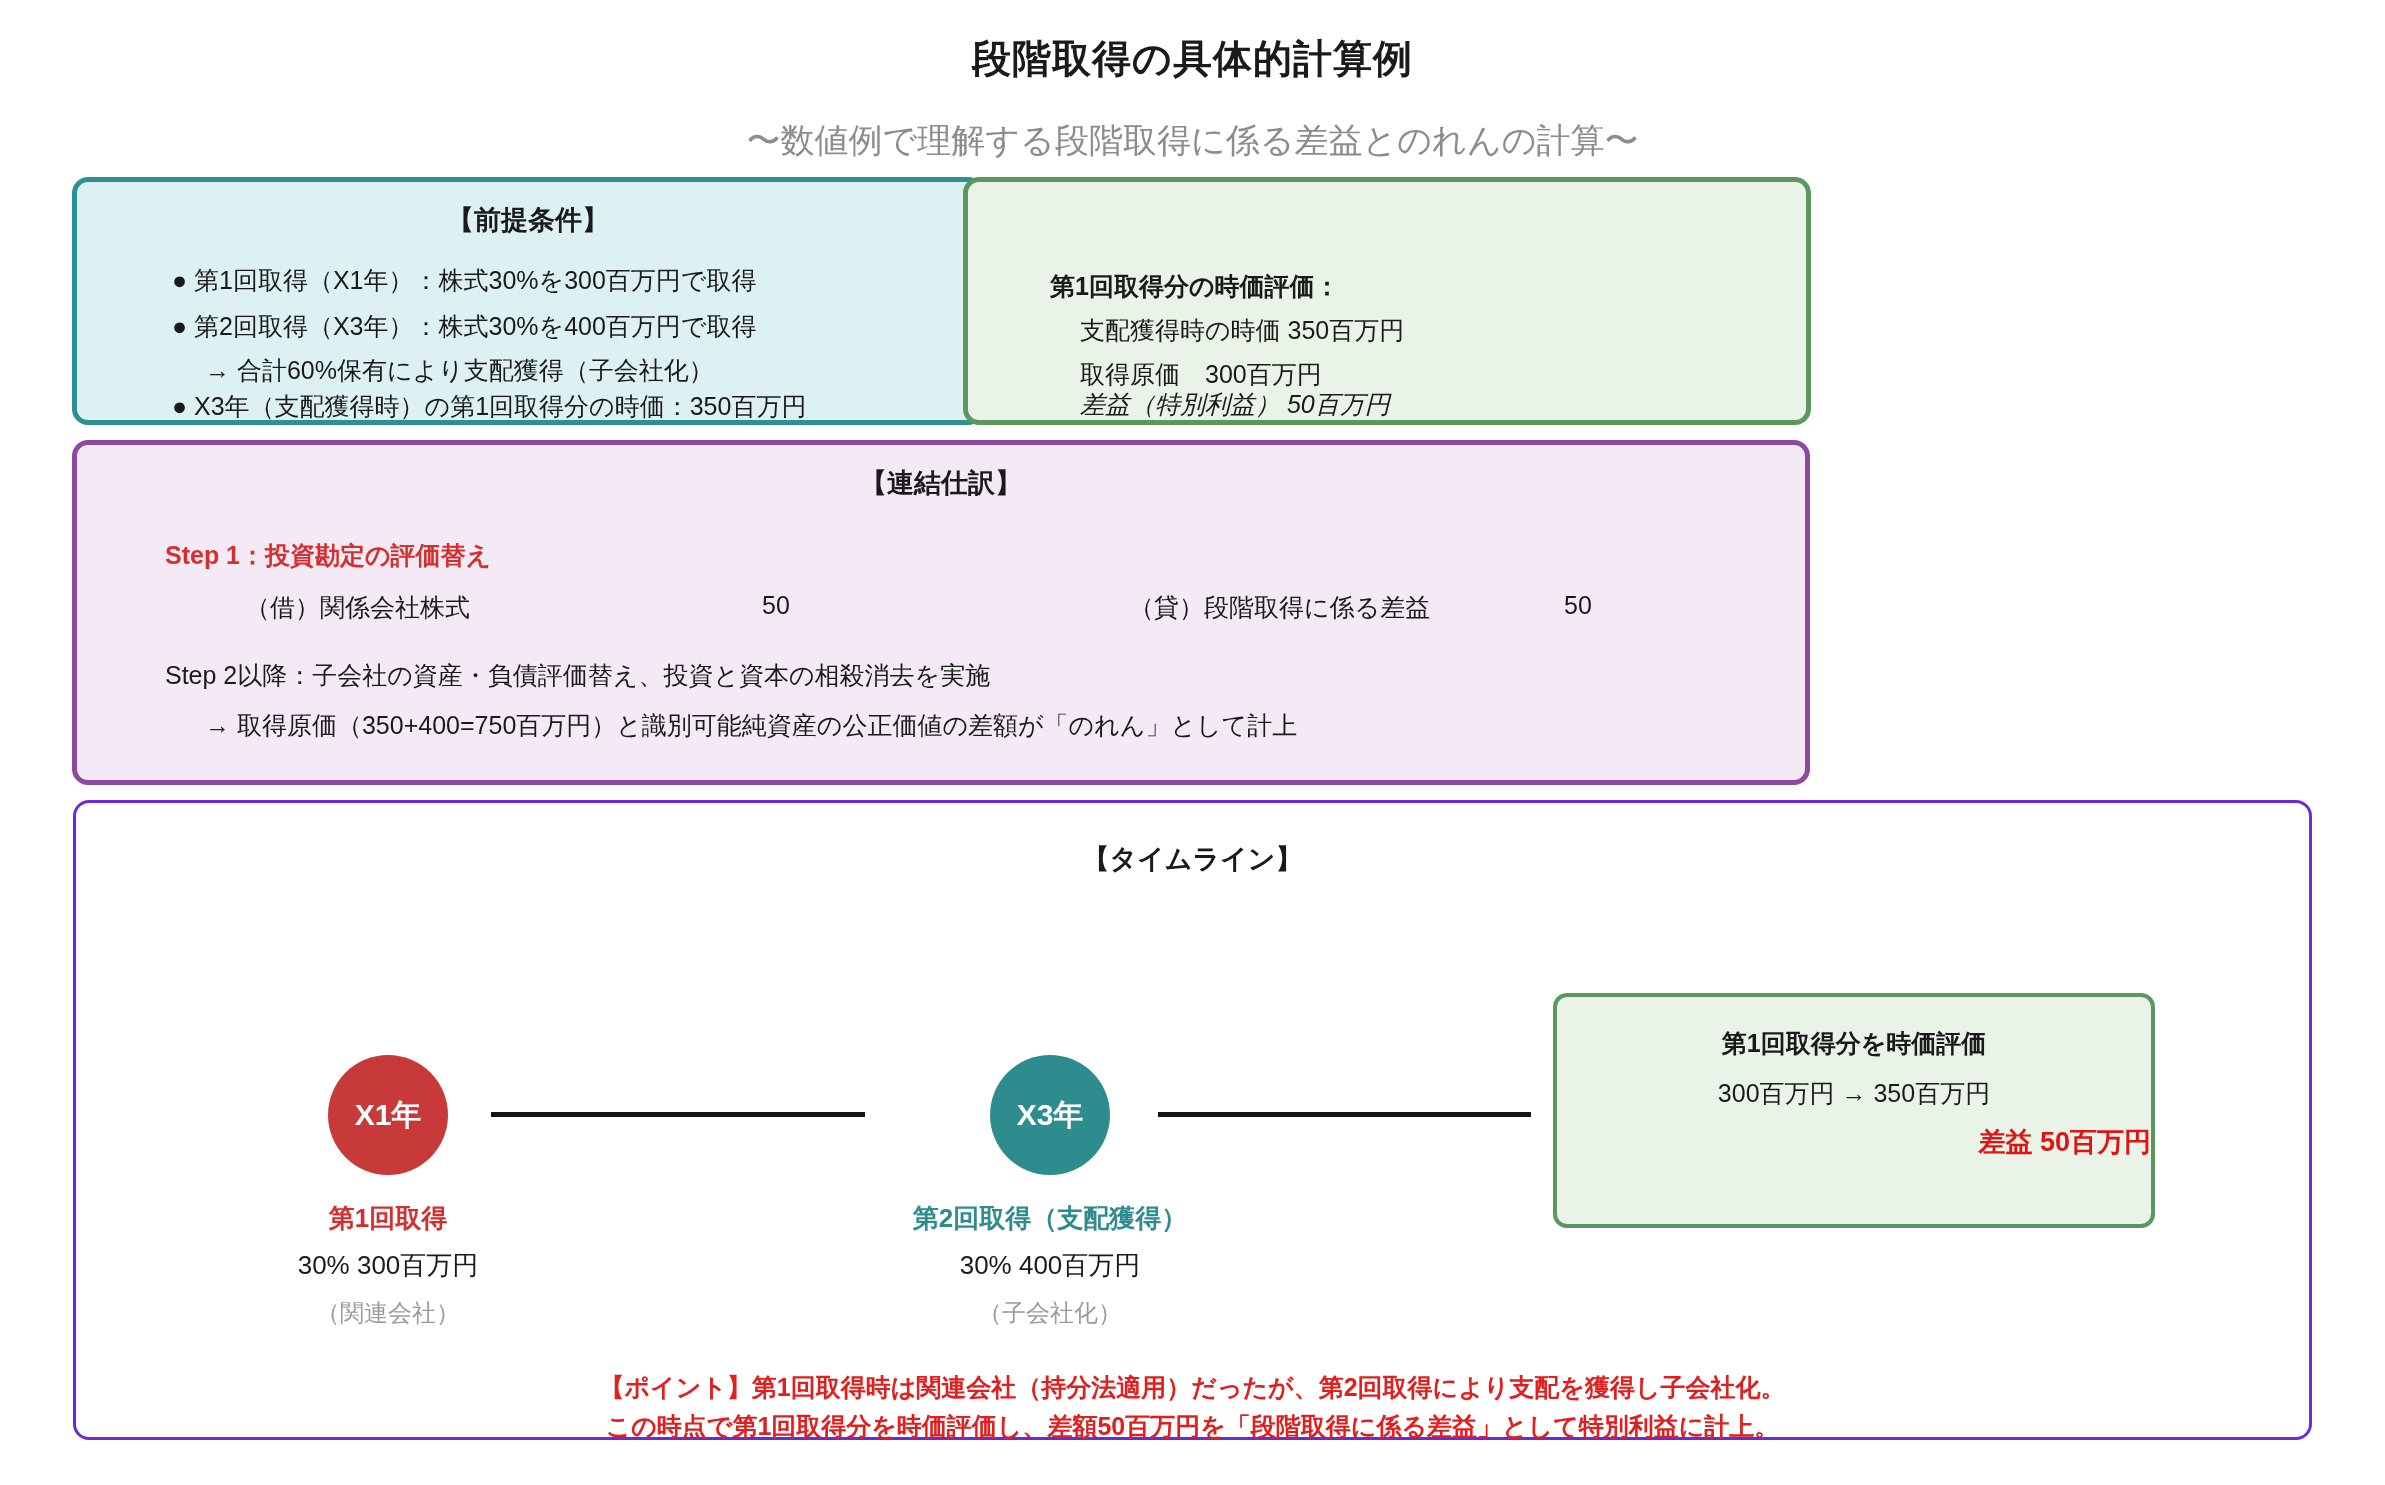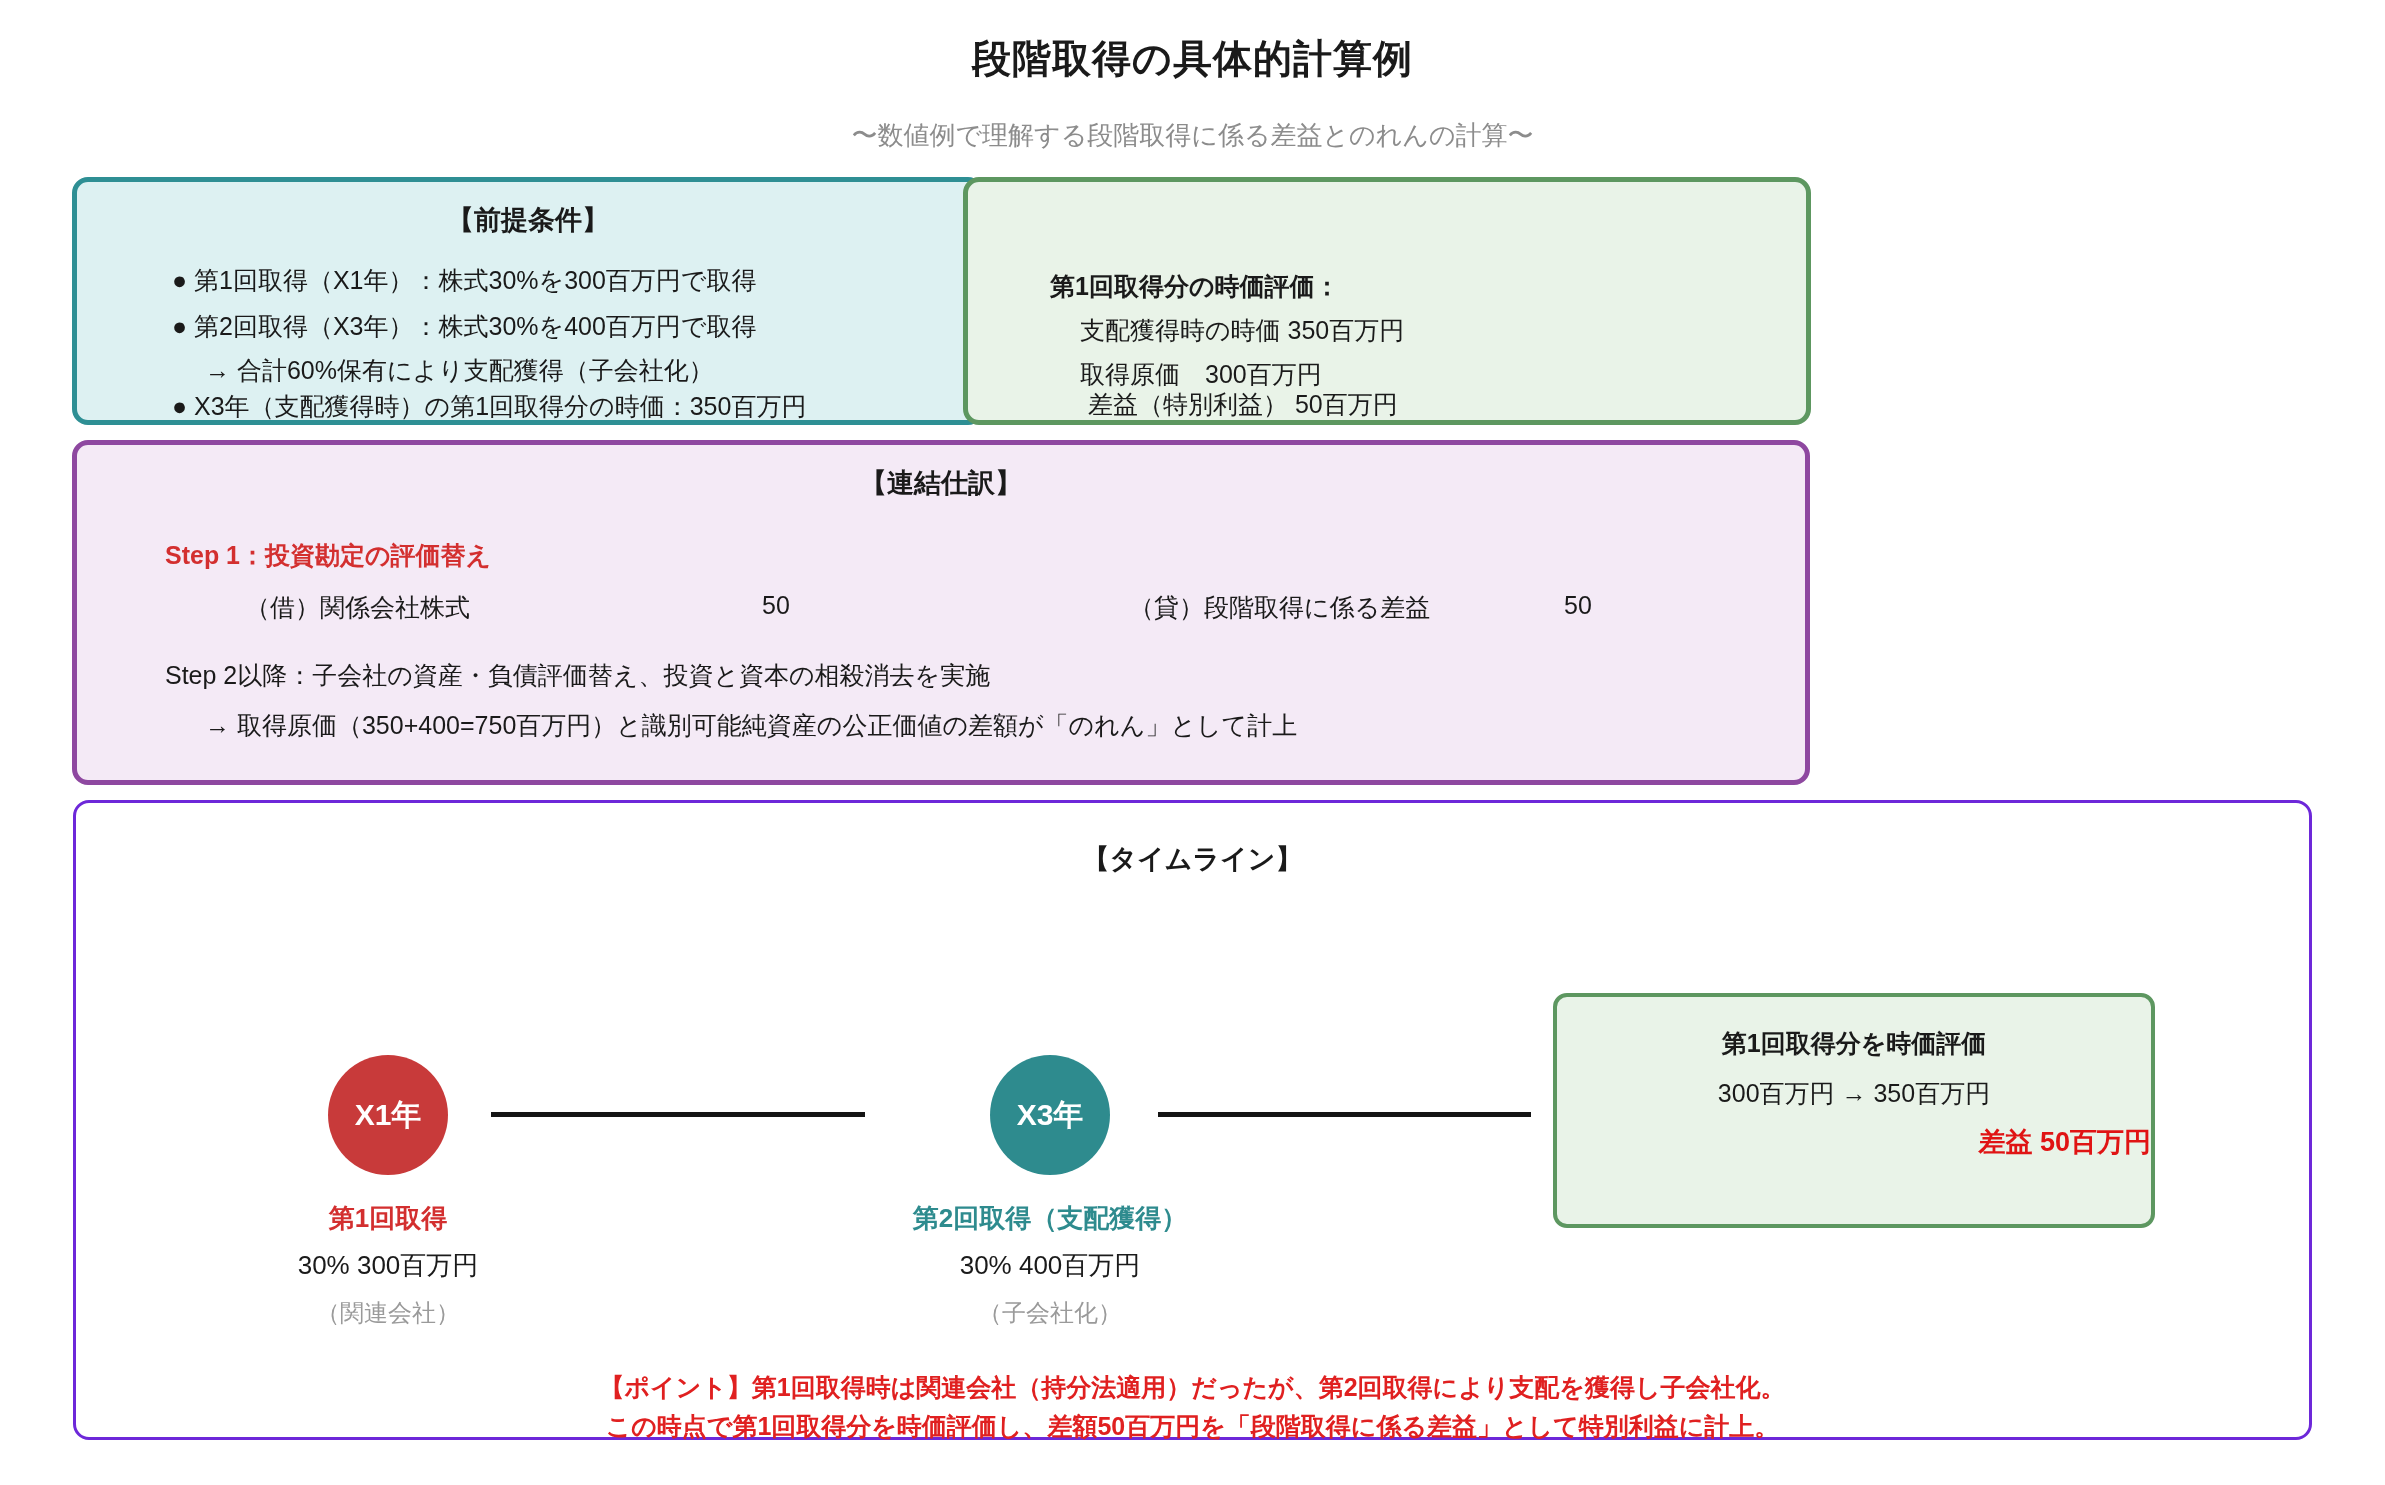--- a/index.html
+++ b/index.html
@@ -2,40 +2,40 @@
 <html><head>
 <meta charset="utf-8">
 <style>
   html,body{margin:0;padding:0;}
   body{
     width:2385px;height:1485px;position:relative;background:#ffffff;
     font-family:"Liberation Sans","DejaVu Sans",sans-serif;color:#1a1a1a;
   }
   .center-text{left:0;right:0;text-align:center;position:absolute;}
   .page-title{top:32px;font-size:39px;font-weight:bold;letter-spacing:1px;}
-  .page-subtitle{top:118px;font-size:26px;color:#8c8c8c;}
+  .page-subtitle{top:118px;font-size:34px;color:#8c8c8c;}
 
   .box{position:absolute;box-sizing:border-box;border-radius:16px;}
   .box-title{position:absolute;left:0;right:0;top:20px;text-align:center;font-size:27px;font-weight:bold;}
 
   
   .premise{left:72px;top:177px;width:912px;height:248px;background:#ddf1f2;border:5px solid #2e8f94;}
   .premise .line{position:absolute;font-size:25px;white-space:nowrap;}
   .p-b1{left:95px;top:82px;}
   .p-b2{left:95px;top:128px;}
   .p-arrow{left:128px;top:172px;}
   .p-b3{left:95px;top:208px;}
 
   
   .gaincalc{left:963px;top:177px;width:848px;height:248px;background:#e9f3e8;border:5px solid #5d9760;}
   .gaincalc .line{position:absolute;font-size:25px;white-space:nowrap;}
   .g-head{left:82px;top:88px;font-weight:bold;}
   .g-l1{left:112px;top:132px;}
   .g-l2{left:112px;top:176px;}
-  .g-l3{left:120px;top:206px;}
+  .g-l3{left:112px;top:206px;font-style:italic;}
 
   
   .journal{left:72px;top:440px;width:1738px;height:345px;background:#f4eaf6;border:5px solid #8e48a0;}
   .journal .line{position:absolute;font-size:25px;white-space:nowrap;}
   .j-step1{left:88px;top:94px;font-weight:bold;color:#d32f2f;}
   .j-debit-label{left:168px;top:146px;}
   .j-debit-amount{left:685px;top:146px;}
   .j-credit-label{left:1052px;top:146px;}
   .j-credit-amount{left:1487px;top:146px;}
   .j-step2{left:88px;top:214px;}

